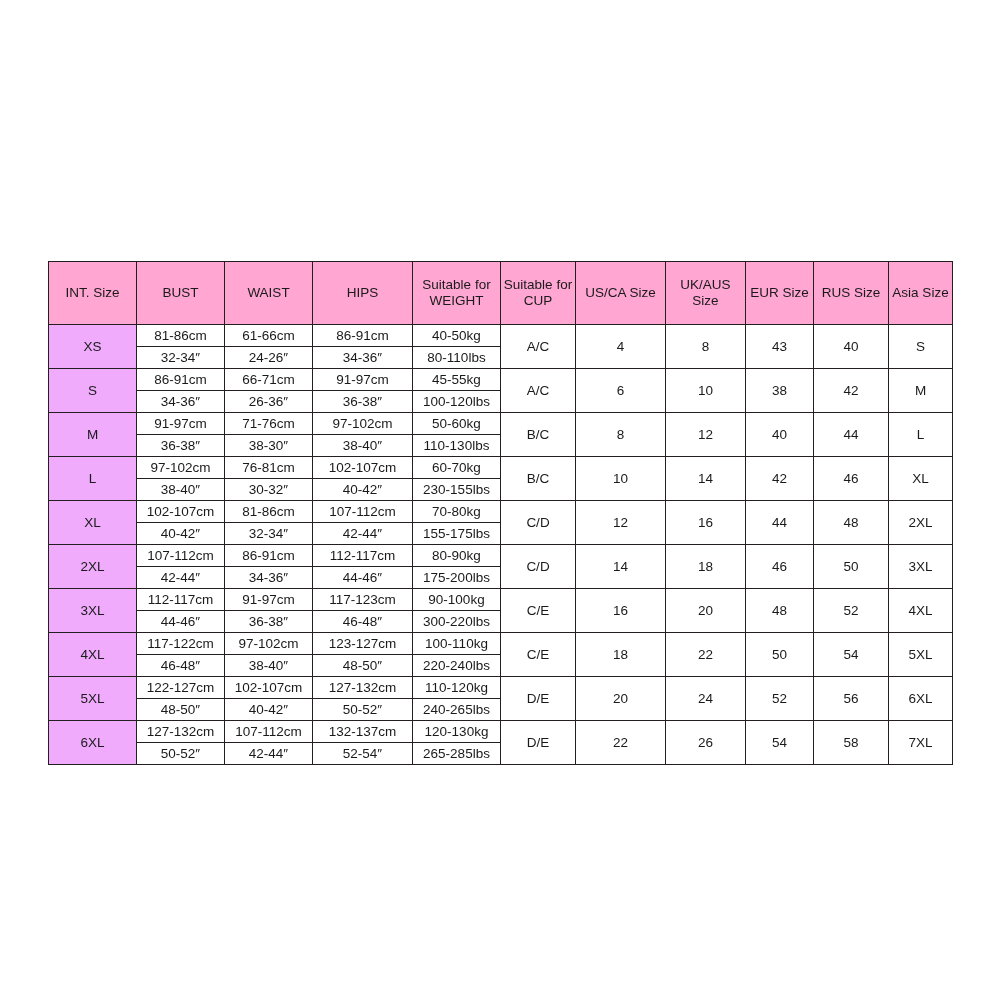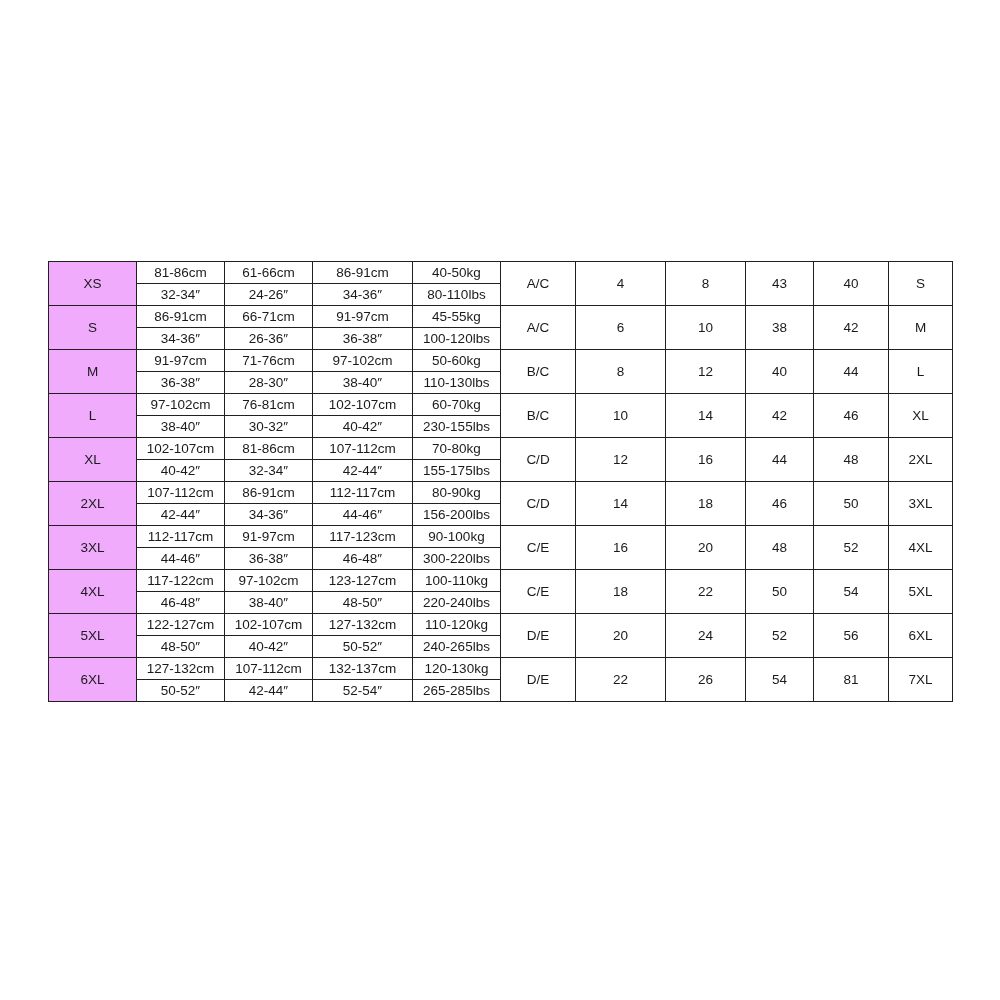--- a/index.html
+++ b/index.html
@@ -93,20 +93,33 @@
         <col class="w-hips">
       <col class="w-weight">
         <col class="w-cup">
         <col class="w-usca">
         <col class="w-ukaus">
       <col class="w-eur">
         <col class="w-rus">
         <col class="w-asia">
     </colgroup>
     <tbody>
+      <tr class="hdr">
+        <td class="int-size">INT. Size</td>
+        <td>BUST</td>
+        <td>WAIST</td>
+        <td>HIPS</td>
+        <td>Suitable for WEIGHT</td>
+        <td>Suitable for CUP</td>
+        <td>US/CA Size</td>
+        <td>UK/AUS Size</td>
+        <td>EUR Size</td>
+        <td>RUS Size</td>
+        <td>Asia Size</td>
+      </tr>
 
       <tr>
         <td class="size-label">XS</td>
         <td class="stacked">
           <div class="cm-line">81-86cm</div>
           <div class="in-line">32-34″</div>
         </td>
         <td class="stacked">
           <div class="cm-line">61-66cm</div>
           <div class="in-line">24-26″</div>
@@ -154,21 +167,21 @@
       </tr>
 
       <tr>
         <td class="size-label">M</td>
         <td class="stacked">
           <div class="cm-line">91-97cm</div>
           <div class="in-line">36-38″</div>
         </td>
         <td class="stacked">
           <div class="cm-line">71-76cm</div>
-          <div class="in-line">28-30″</div>
+          <div class="in-line">38-30″</div>
         </td>
         <td class="stacked">
           <div class="cm-line">97-102cm</div>
           <div class="in-line">38-40″</div>
         </td>
         <td class="stacked">
           <div class="cm-line">50-60kg</div>
           <div class="in-line">110-130lbs</div>
         </td>
         <td class="merged">B/C</td>
@@ -240,21 +253,21 @@
         <td class="stacked">
           <div class="cm-line">86-91cm</div>
           <div class="in-line">34-36″</div>
         </td>
         <td class="stacked">
           <div class="cm-line">112-117cm</div>
           <div class="in-line">44-46″</div>
         </td>
         <td class="stacked">
           <div class="cm-line">80-90kg</div>
-          <div class="in-line">156-200lbs</div>
+          <div class="in-line">175-200lbs</div>
         </td>
         <td class="merged">C/D</td>
         <td class="merged">14</td>
         <td class="merged">18</td>
         <td class="merged">46</td>
         <td class="merged">50</td>
         <td class="merged">3XL</td>
       </tr>
 
       <tr>
@@ -350,18 +363,18 @@
           <div class="in-line">52-54″</div>
         </td>
         <td class="stacked">
           <div class="cm-line">120-130kg</div>
           <div class="in-line">265-285lbs</div>
         </td>
         <td class="merged">D/E</td>
         <td class="merged">22</td>
         <td class="merged">26</td>
         <td class="merged">54</td>
-        <td class="merged">81</td>
+        <td class="merged">58</td>
         <td class="merged">7XL</td>
       </tr>
     </tbody>
   </table>
 </div>
 
 </body></html>

